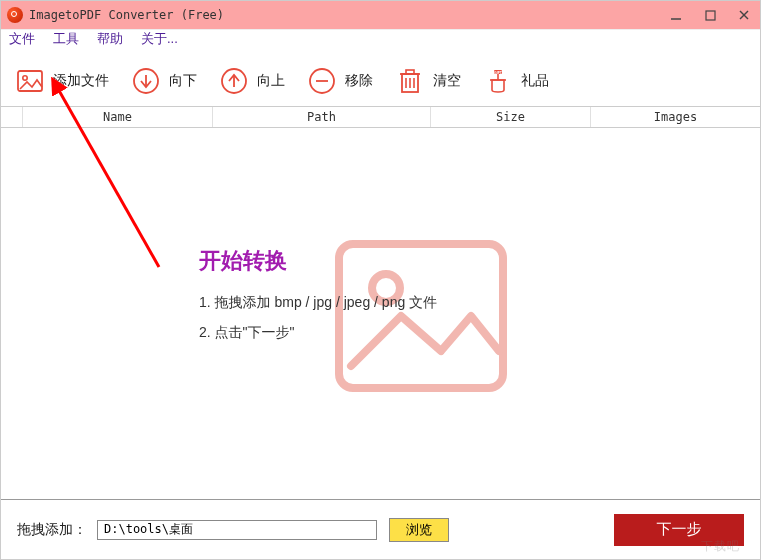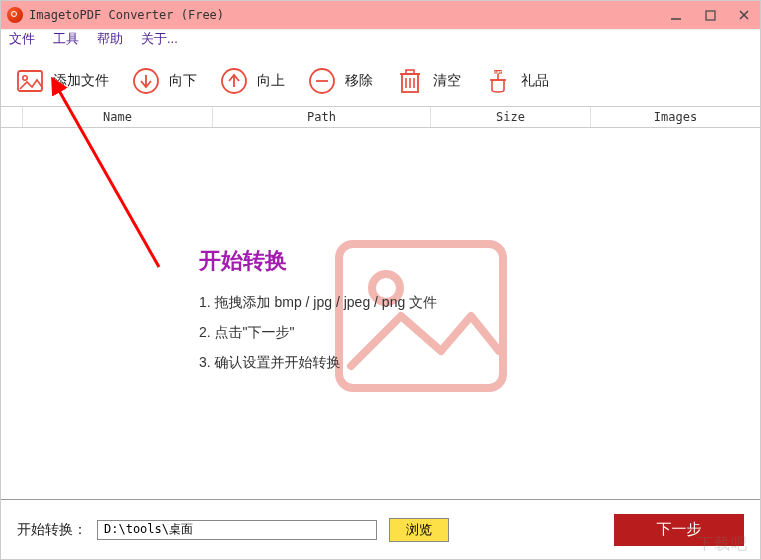--- a/index.html
+++ b/index.html
@@ -26,21 +26,21 @@
   .instructions { position: absolute; left: 198px; top: 118px; }
   .instructions h2 { font-size: 22px; font-weight: bold; color: #a21caf; margin-bottom: 18px; }
   .instructions p { font-size: 14px; color: #333; margin-bottom: 12px; }
   .bigimg { position: absolute; left: 330px; top: 108px; }
   .bottombar { position: absolute; left: 0; right: 0; bottom: 0; height: 60px; border-top: 1px solid #999; padding: 14px 16px; display: flex; align-items: center; background:#fff;}
   .bottombar .lbl { font-size: 14px; color: #222; margin-right: 10px; }
   .bottombar input.path { width: 280px; height: 20px; border: 1px solid #888; padding: 0 6px; font-size: 12px; font-family:"SimSun",monospace;}
   .bottombar .browse { margin-left: 12px; height: 24px; width: 60px; border: 1px solid #888; background: #fde047; font-size: 13px; cursor: pointer; }
   .bottombar .spacer { flex: 1; }
   .bottombar .next { width: 130px; height: 32px; background: #b91c1c; color: #fff; border: none; font-size: 15px; cursor: pointer; }
-  .watermark { position: absolute; right: 12px; bottom: 4px; font-size: 16px; color: rgba(120,120,120,0.28); font-family:"SimSun"; letter-spacing:1px; pointer-events:none;}
+  .watermark { position: absolute; right: 20px; bottom: 4px; font-size: 12px; color: rgba(120,120,120,0.28); font-family:"SimSun"; letter-spacing:1px; pointer-events:none;}
   .arrow-annot { position:absolute; left:38px; top:76px; pointer-events:none;}
   svg { display:block; }
 </style>
 </head>
 <body>
 
 <div class="titlebar">
   <div class="app-icon"></div>
   <div class="title">ImagetoPDF Converter (Free)</div>
   <div class="winbtns">
@@ -150,26 +150,25 @@
     <svg width="180" height="160" viewBox="0 0 180 160">
       <rect x="8" y="8" width="164" height="144" rx="14" fill="none" stroke="#f2b7b0" stroke-width="8"></rect>
       <circle cx="55" cy="52" r="14" fill="none" stroke="#f2b7b0" stroke-width="8"></circle>
       <polyline points="20,130 70,80 110,115 140,80 168,115" fill="none" stroke="#f2b7b0" stroke-width="8" stroke-linejoin="round" stroke-linecap="round"></polyline>
     </svg>
   </div>
   <div class="instructions">
     <h2>开始转换</h2>
     <p>1. 拖拽添加 bmp / jpg / jpeg / png 文件</p>
     <p>2. 点击"下一步"</p>
-    <p>3. 确认设置并开始转换</p>
   </div>
 </div>
 
 <div class="bottombar">
-  <span class="lbl">开始转换：</span>
+  <span class="lbl">拖拽添加：</span>
   <input class="path" type="text" value="D:\tools\桌面" style="">
   <button class="browse">浏览</button>
   <div class="spacer"></div>
   <button class="next">下一步</button>
 </div>
 
 <div class="arrow-annot">
   <svg width="150" height="200" viewBox="0 0 150 200">
     <defs>
         <marker id="ah" markerWidth="10" markerHeight="10" refX="2" refY="3" orient="auto">

